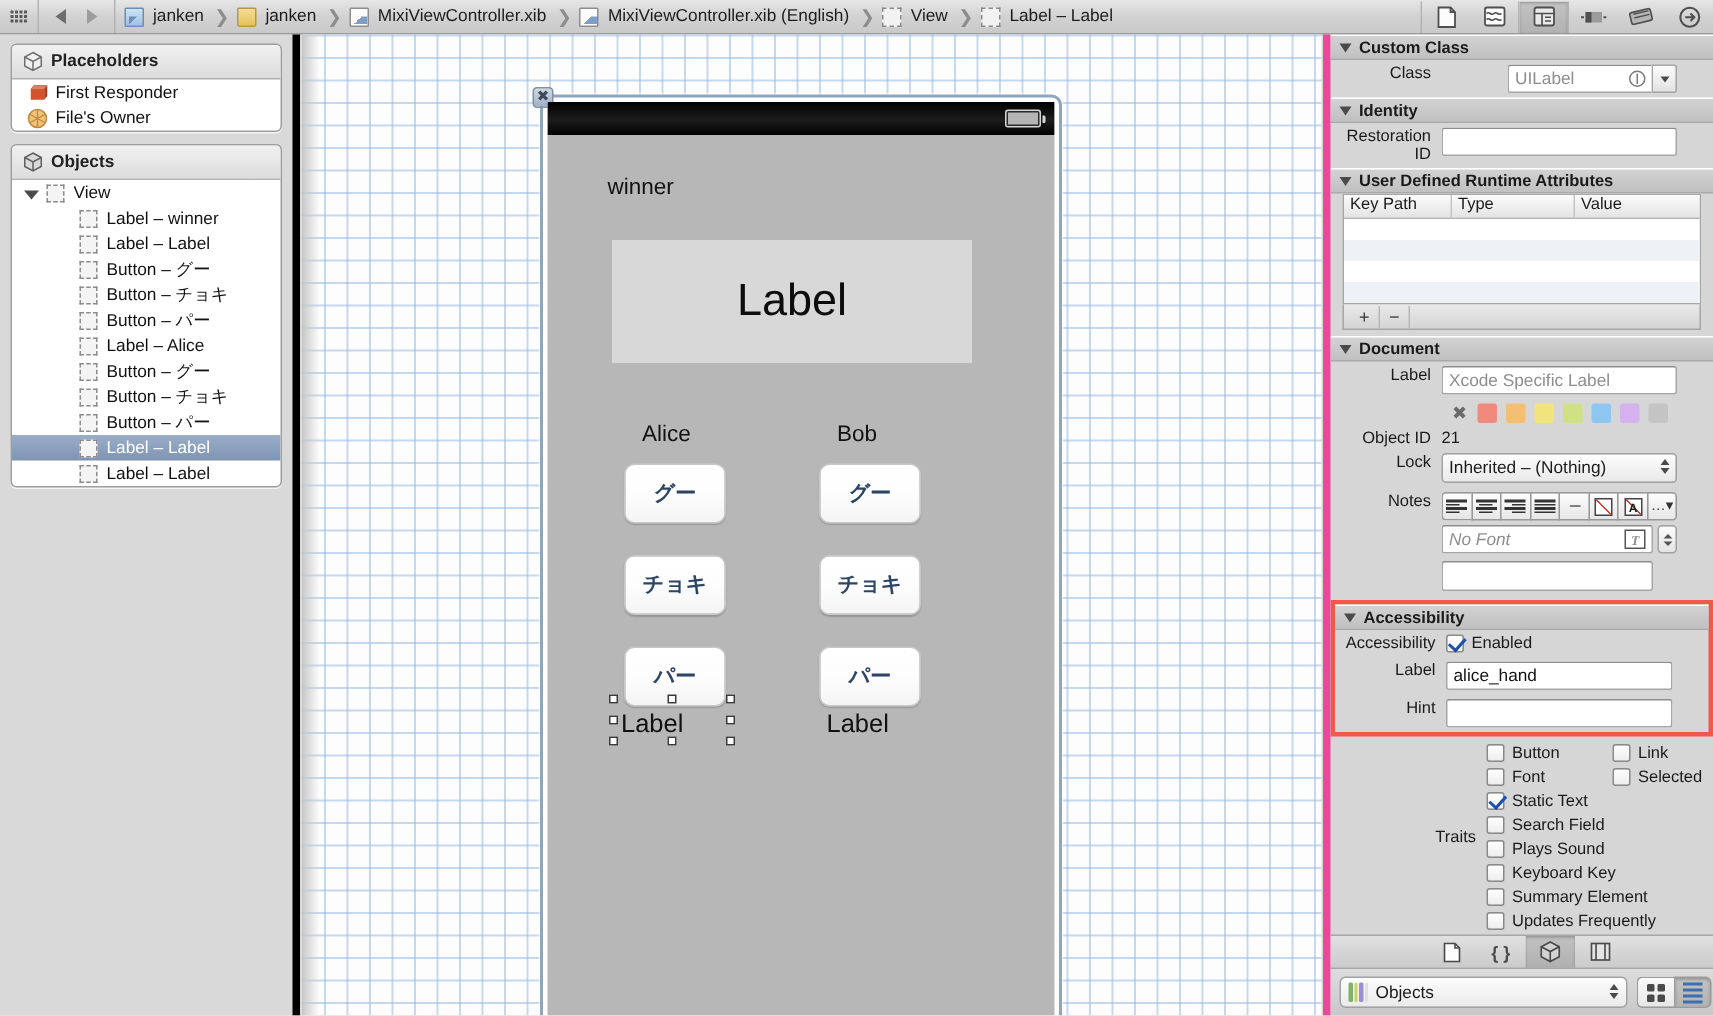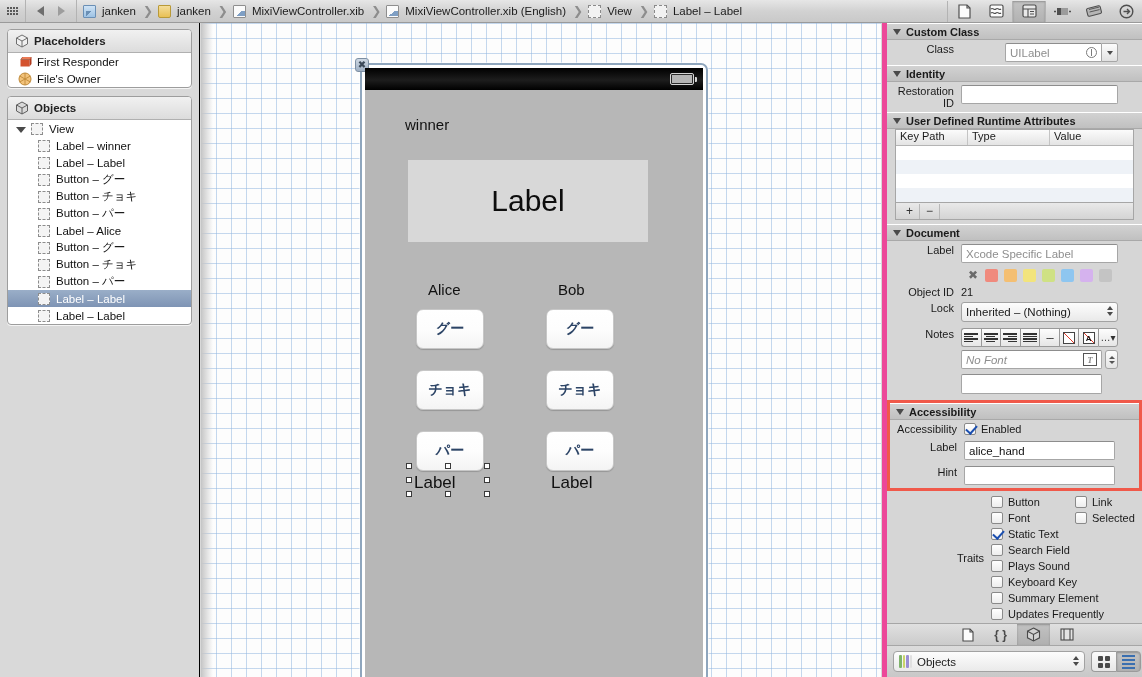--- a/index.html
+++ b/index.html
@@ -44,21 +44,21 @@
   .ic.view { background: #f2f2f2; border: 1px dashed #8a8a8a; }
   .tb-right { display: flex; align-items: center; height: 22px; }
   .tbbtn { width: 32px; height: 21px; display:flex; align-items:center; justify-content:center; color:#4f4f4f; }
   .tbbtn.on { background: linear-gradient(to bottom,#c3c3c3,#b2b2b2); box-shadow: inset 0 1px 2px rgba(0,0,0,.25); }
   .tbgrp { display:flex; border-left:1px solid #b3b3b3; }
 
   
   .leftpane {
     position: absolute; left: 0; top: 23px; width: 200px; height: 654px;
     background: #d9d9d9;
-    border-right: 1px solid #000000;
+    border-right: 5px solid #000000;
     padding: 6px 7px 0 7px;
   }
   .outline-box {
     background: #fff; border: 1px solid #9d9d9d; border-radius: 4px;
     margin-bottom: 8px; overflow: hidden;
     box-shadow: 0 1px 0 rgba(255,255,255,.7);
   }
   .ol-header {
     height: 23px; display: flex; align-items: center; padding-left: 7px;
     background: linear-gradient(to bottom,#f1f1f1,#dcdcdc);
@@ -68,21 +68,21 @@
   .cube { width: 14px; height: 14px; margin-right: 5px; position: relative; flex:0 0 auto;}
   .cube svg { display:block; }
   .ol-row { height: 17px; display: flex; align-items: center; font-size: 11.5px; color: #111; padding-left: 10px; }
   .ol-row.sel { background: linear-gradient(to bottom,#9aaec8,#7e94b4); color: #fff; }
   .ol-row .lbl { white-space: nowrap; overflow: hidden; }
   .disc { width: 0; height: 0; border-left: 5px solid #4a4a4a; border-top: 4px solid transparent; border-bottom: 4px solid transparent; margin-right: 5px;}
   .disc.open { border-left: 5px solid transparent; border-right: 5px solid transparent; border-top: 6px solid #4a4a4a; border-bottom: none; margin-top:2px;}
   .ph-ic { width: 14px; height: 14px; margin-right: 5px; flex:0 0 auto;}
   .sq-ic { width: 12px; height: 12px; margin-right: 6px; background: #f4f4f4; border: 1px dashed #8d8d8d; flex:0 0 auto;}
   .indent1 { padding-left: 10px; }
-  .indent2 { padding-left: 30px; }
+  .indent2 { padding-left: 45px; }
 
   
   .canvas {
     position: absolute; left: 201px; top: 23px; width: 680px; height: 654px;
     background-color: #fdfdfd;
     background-image:
       linear-gradient(to right, rgba(150,185,225,.55) 1px, transparent 1px),
       linear-gradient(to bottom, rgba(150,185,225,.55) 1px, transparent 1px);
     background-size: 15px 15px;
     overflow: hidden;

